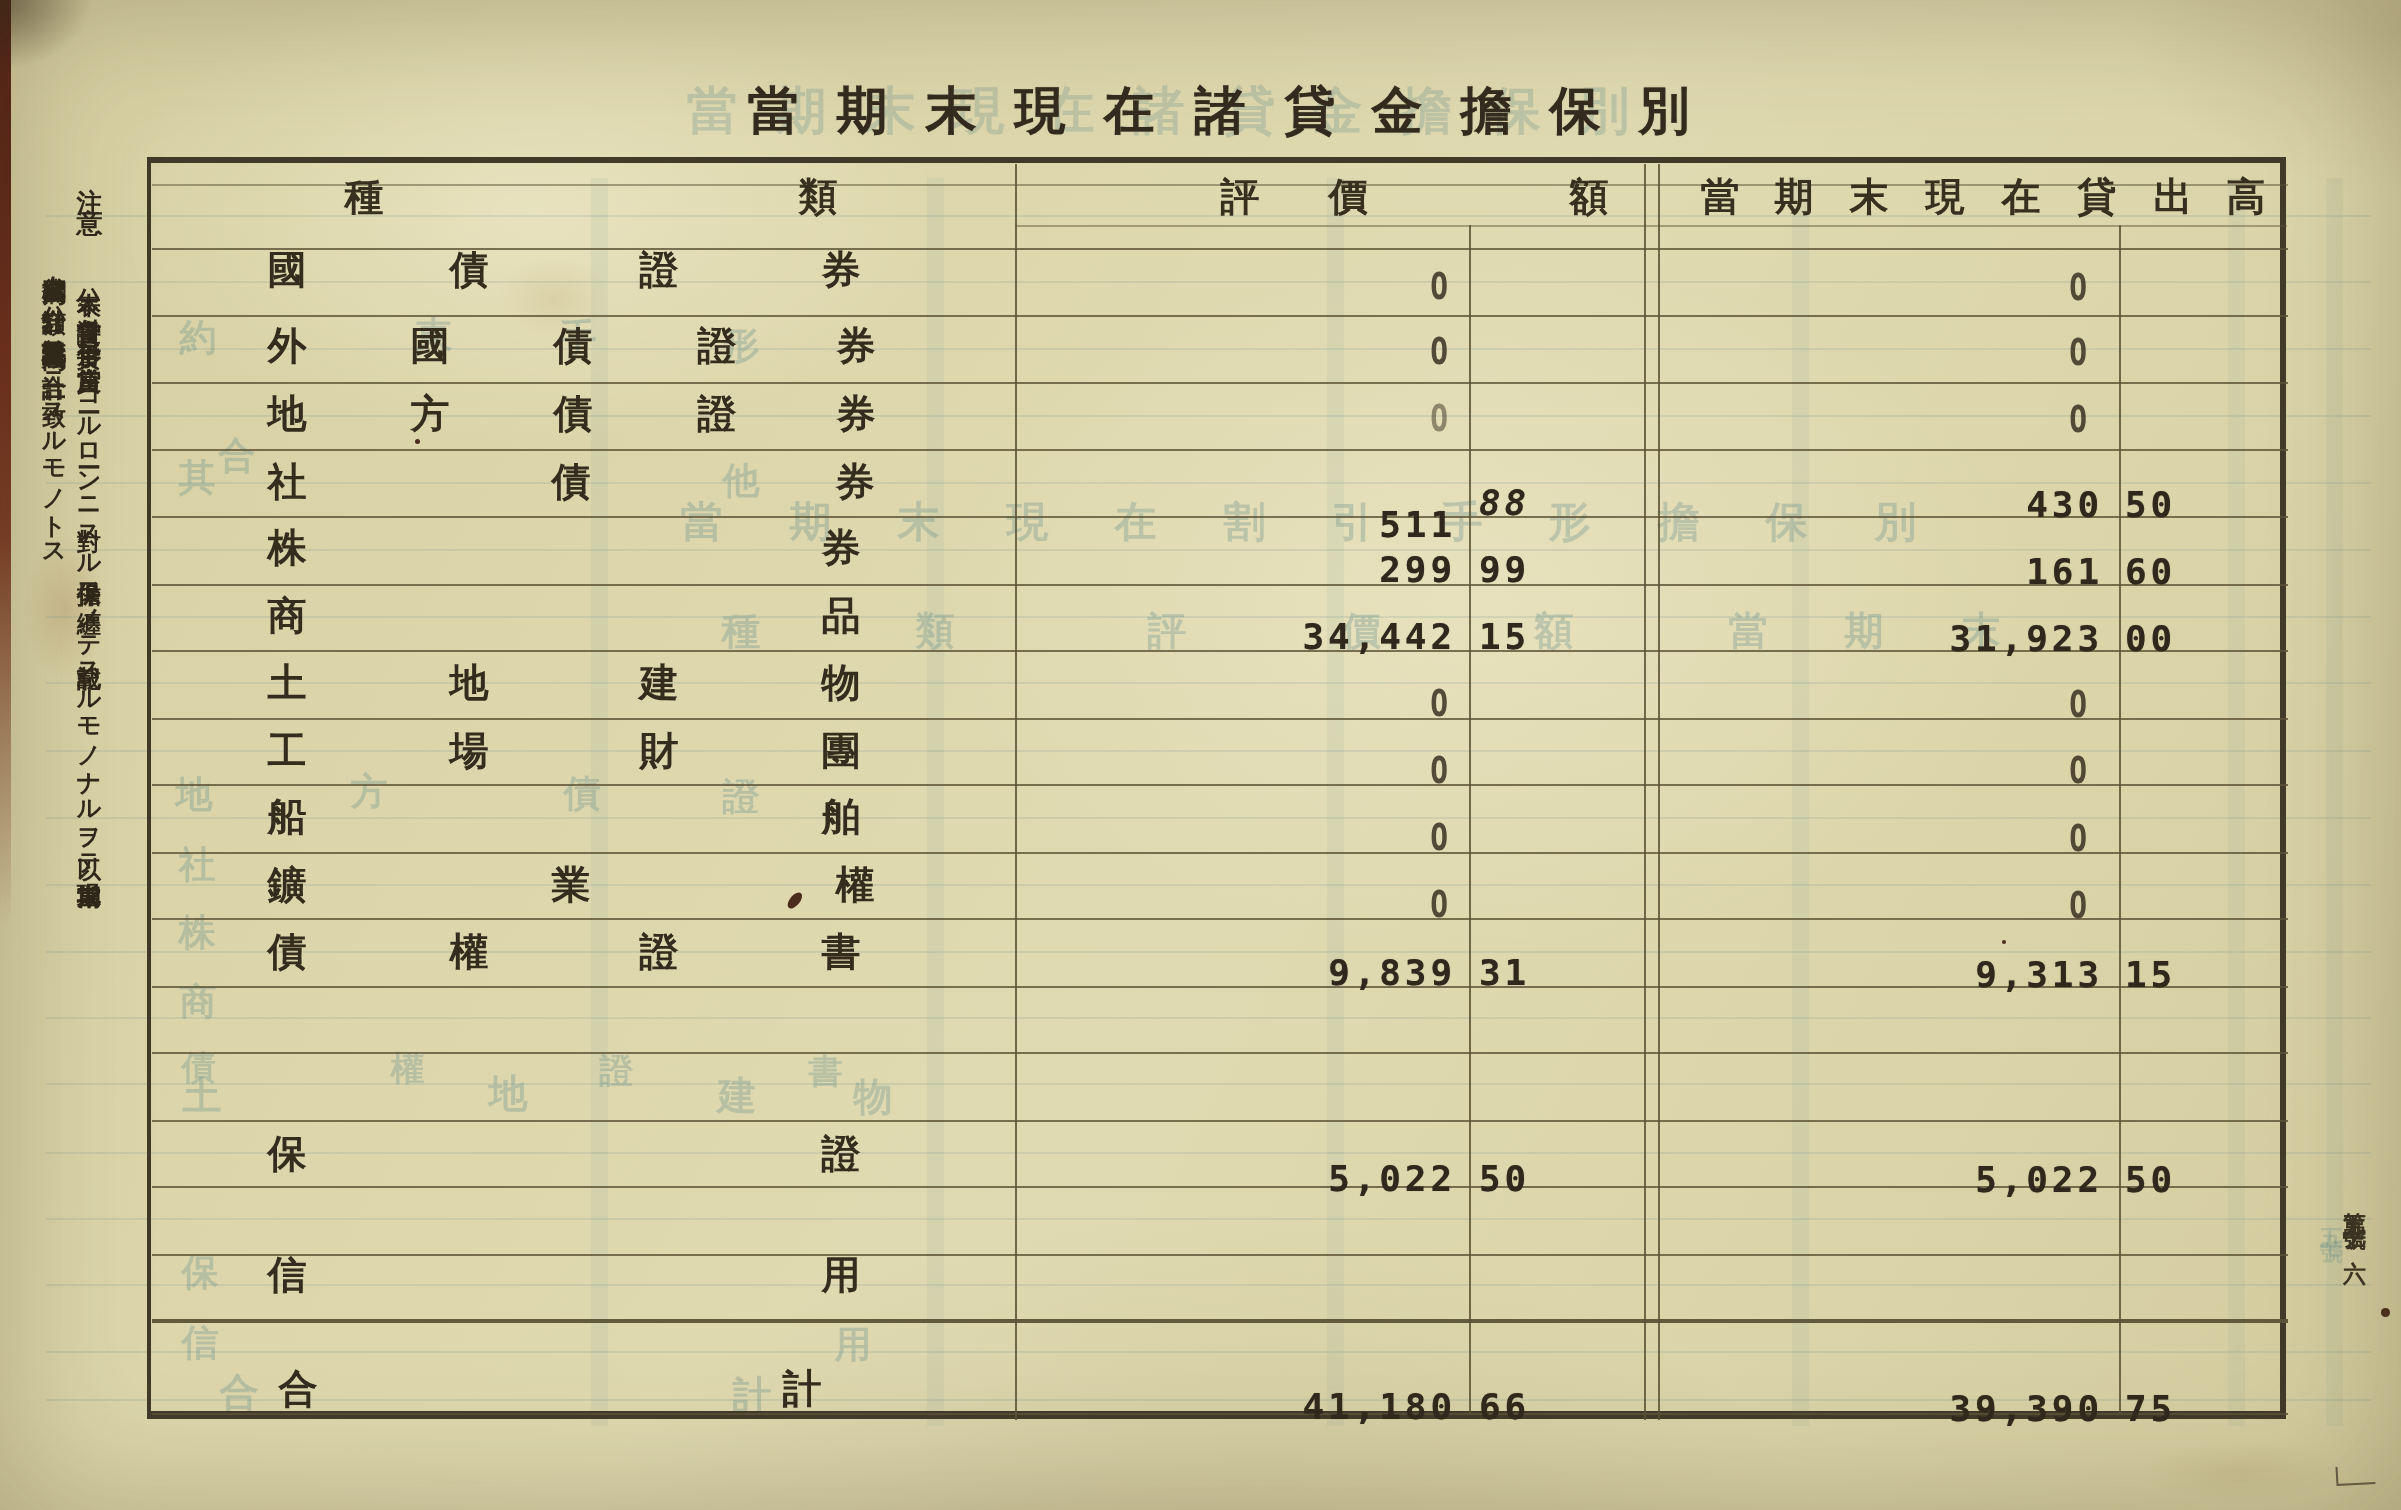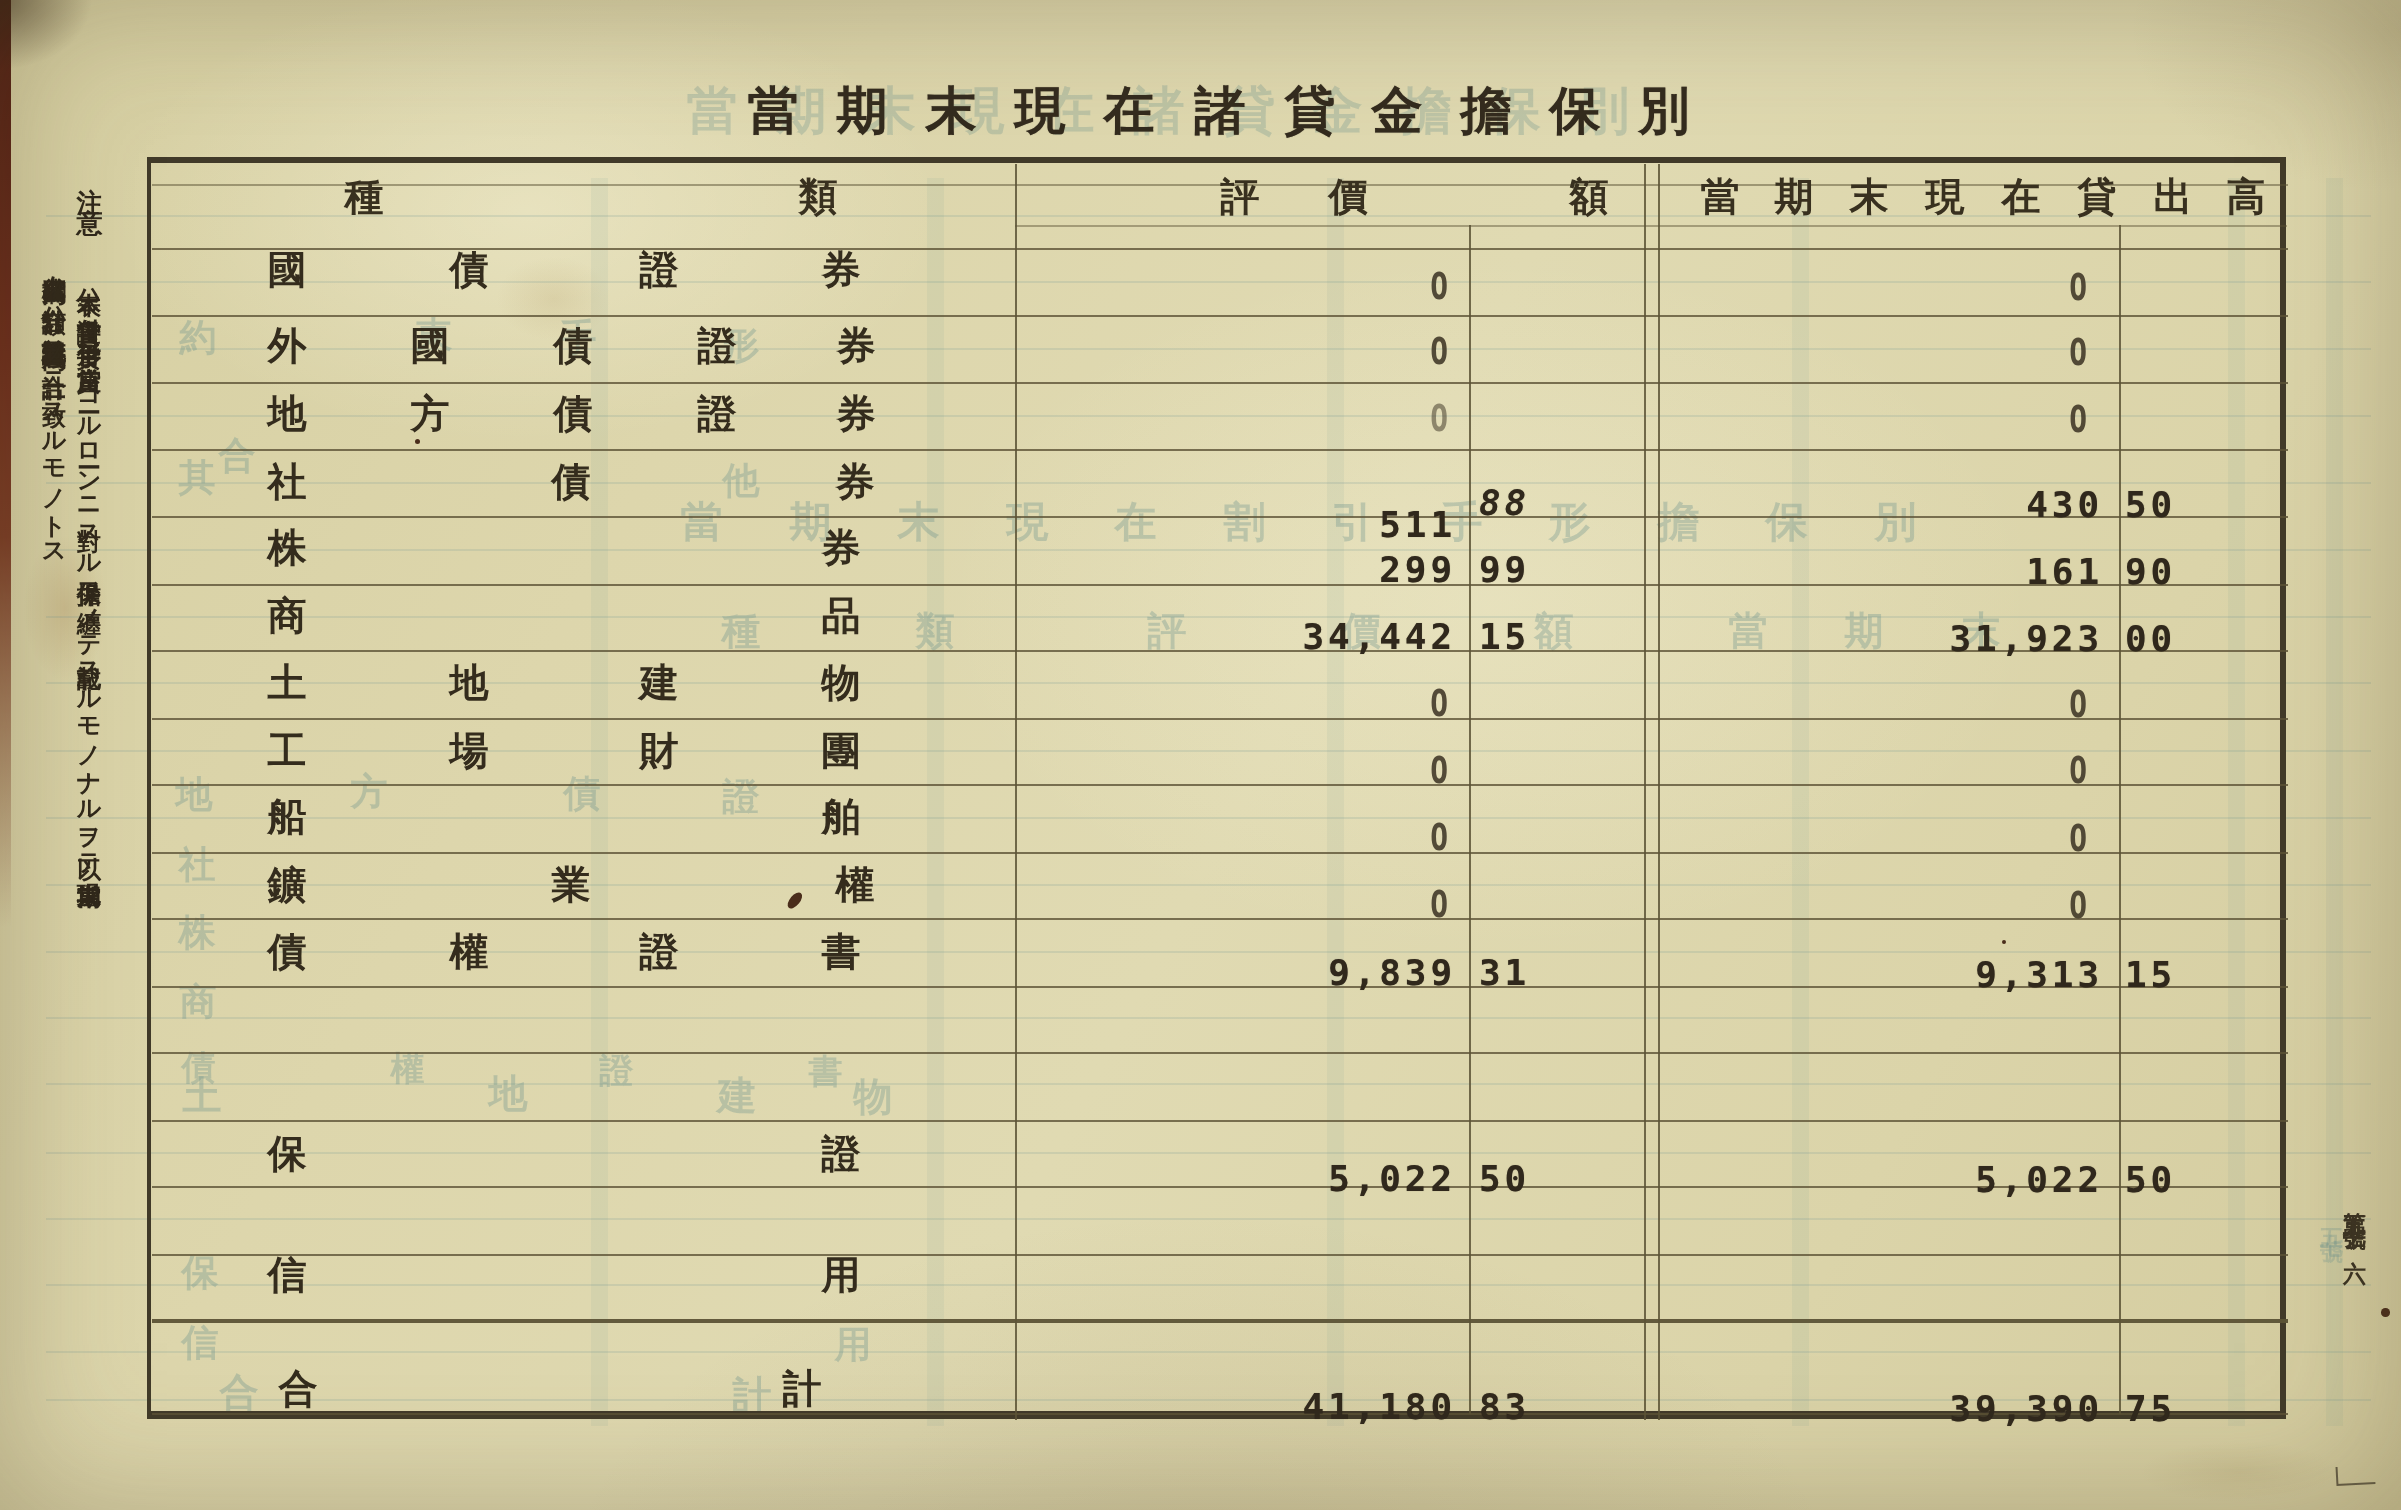--- a/index.html
+++ b/index.html
@@ -240,21 +240,21 @@
       <div class="lc" style="left: 831px; top: 455px;">券</div>
       <div class="num int" style="left: 1131px; top: 504px; width: 325px;">511</div>
       <div class="num" style="left: 1479px; top: 482px; font-style: italic;">88</div>
       <div class="num int" style="left: 1778px; top: 484px; width: 325px;">430</div>
       <div class="num" style="left: 2125px; top: 484px;">50</div>
       <div class="lc" style="left: 263px; top: 521px;">株</div>
       <div class="lc" style="left: 817px; top: 521px;">券</div>
       <div class="num int" style="left: 1131px; top: 549px; width: 325px;">299</div>
       <div class="num" style="left: 1479px; top: 549px;">99</div>
       <div class="num int" style="left: 1778px; top: 551px; width: 325px;">161</div>
-      <div class="num" style="left: 2125px; top: 551px;">90</div>
+      <div class="num" style="left: 2125px; top: 551px;">60</div>
       <div class="lc" style="left: 263px; top: 589px;">商</div>
       <div class="lc" style="left: 817px; top: 589px;">品</div>
       <div class="num int" style="left: 1131px; top: 616px; width: 325px;">34,442</div>
       <div class="num" style="left: 1479px; top: 616px;">15</div>
       <div class="num int" style="left: 1778px; top: 618px; width: 325px;">31,923</div>
       <div class="num" style="left: 2125px; top: 618px;">00</div>
       <div class="lc" style="left: 263px; top: 656px;">土</div>
       <div class="lc" style="left: 445px; top: 656px;">地</div>
       <div class="lc" style="left: 635px; top: 656px;">建</div>
       <div class="lc" style="left: 817px; top: 656px;">物</div>
@@ -287,21 +287,21 @@
       <div class="lc" style="left: 817px; top: 1127px;">證</div>
       <div class="num int" style="left: 1131px; top: 1158px; width: 325px;">5,022</div>
       <div class="num" style="left: 1479px; top: 1158px;">50</div>
       <div class="num int" style="left: 1778px; top: 1159px; width: 325px;">5,022</div>
       <div class="num" style="left: 2125px; top: 1159px;">50</div>
       <div class="lc" style="left: 263px; top: 1248px;">信</div>
       <div class="lc" style="left: 817px; top: 1248px;">用</div>
       <div class="lc" style="left: 274px; top: 1362px;">合</div>
       <div class="lc" style="left: 778px; top: 1362px;">計</div>
       <div class="num int" style="left: 1131px; top: 1386px; width: 325px;">41,180</div>
-      <div class="num" style="left: 1479px; top: 1386px;">83</div>
+      <div class="num" style="left: 1479px; top: 1386px;">66</div>
       <div class="num int" style="left: 1778px; top: 1388px; width: 325px;">39,390</div>
       <div class="num" style="left: 2125px; top: 1388px;">75</div>
     </div>
 
   <div id="page-ref" class="vtext">第五五七號ノ六</div>
   <div id="ghost-ref" class="vtext">五七號</div>
   <div id="corner-mark"></div>
 
   <div id="speck-layer">
       <div class="speck" style="left: 790px; top: 891px; width: 10px; height: 18.6px; transform: rotate(40deg);"></div>

